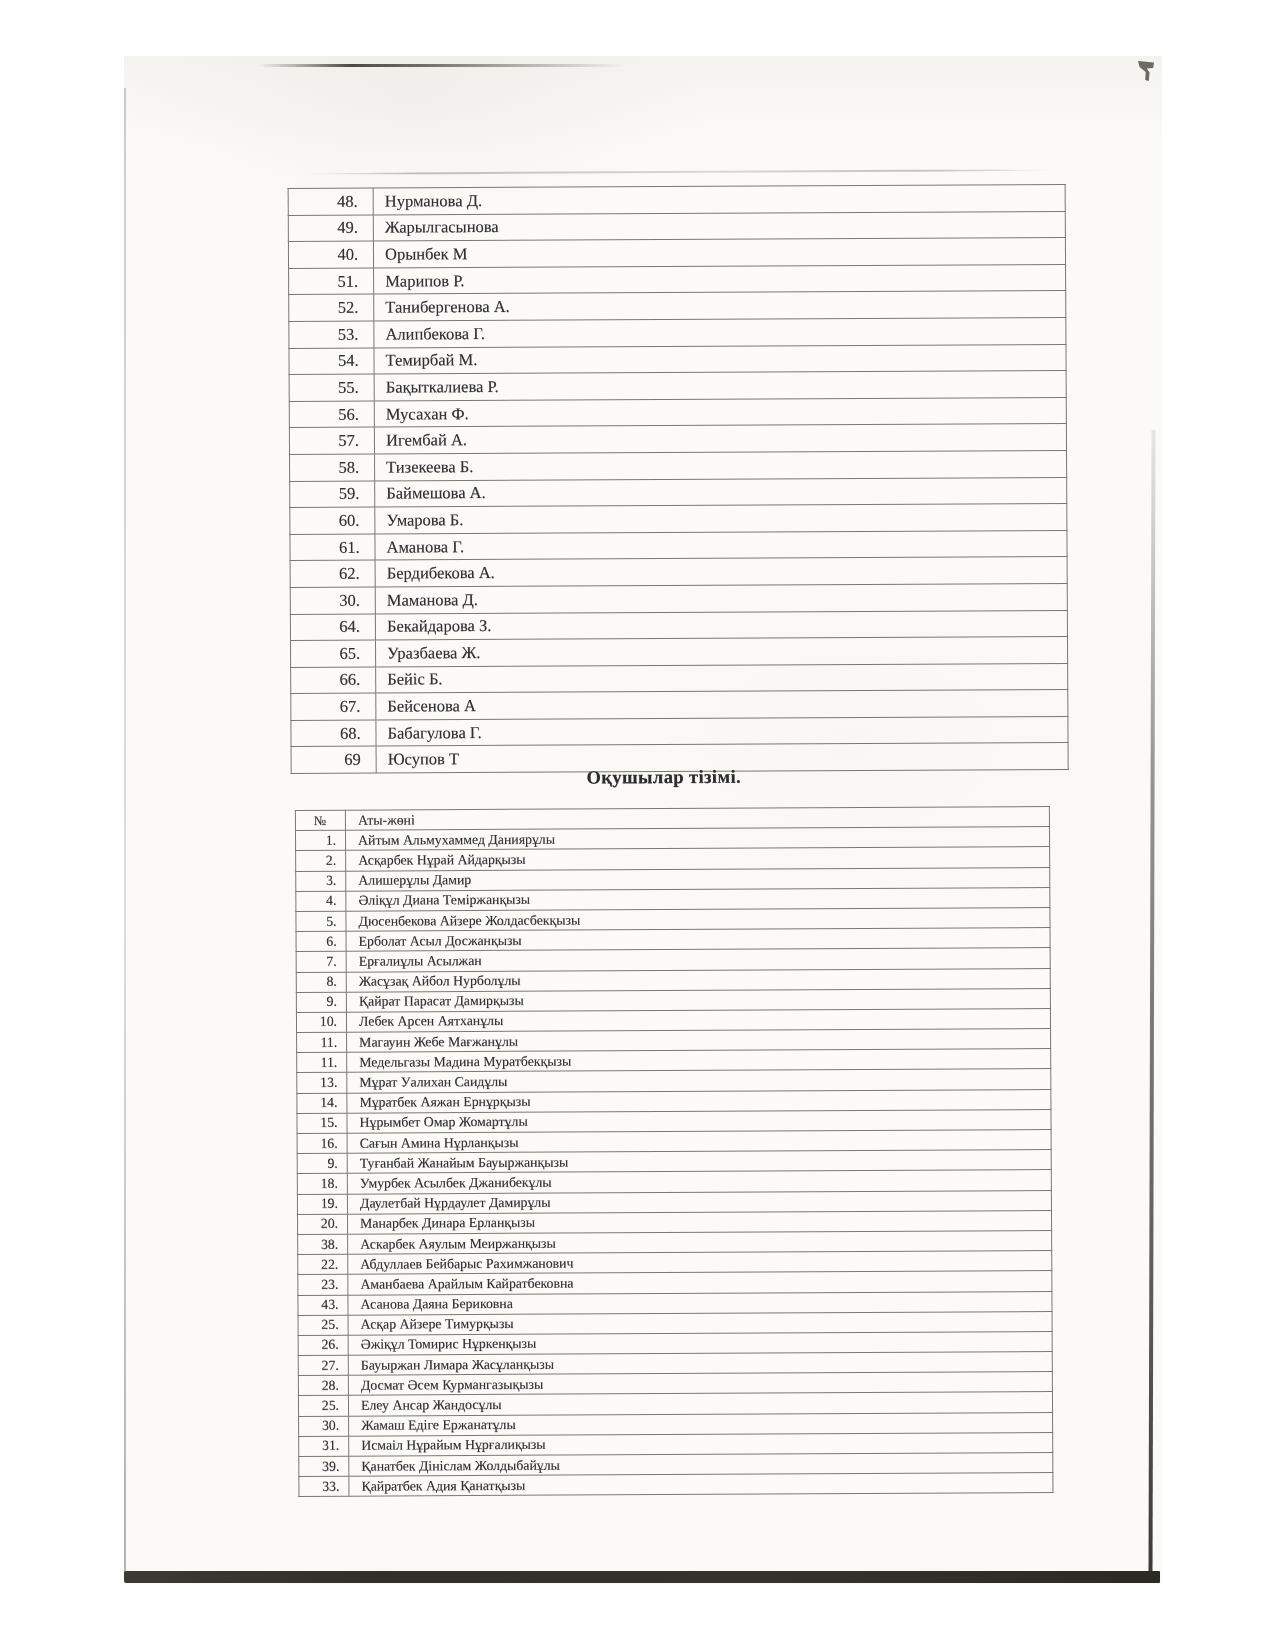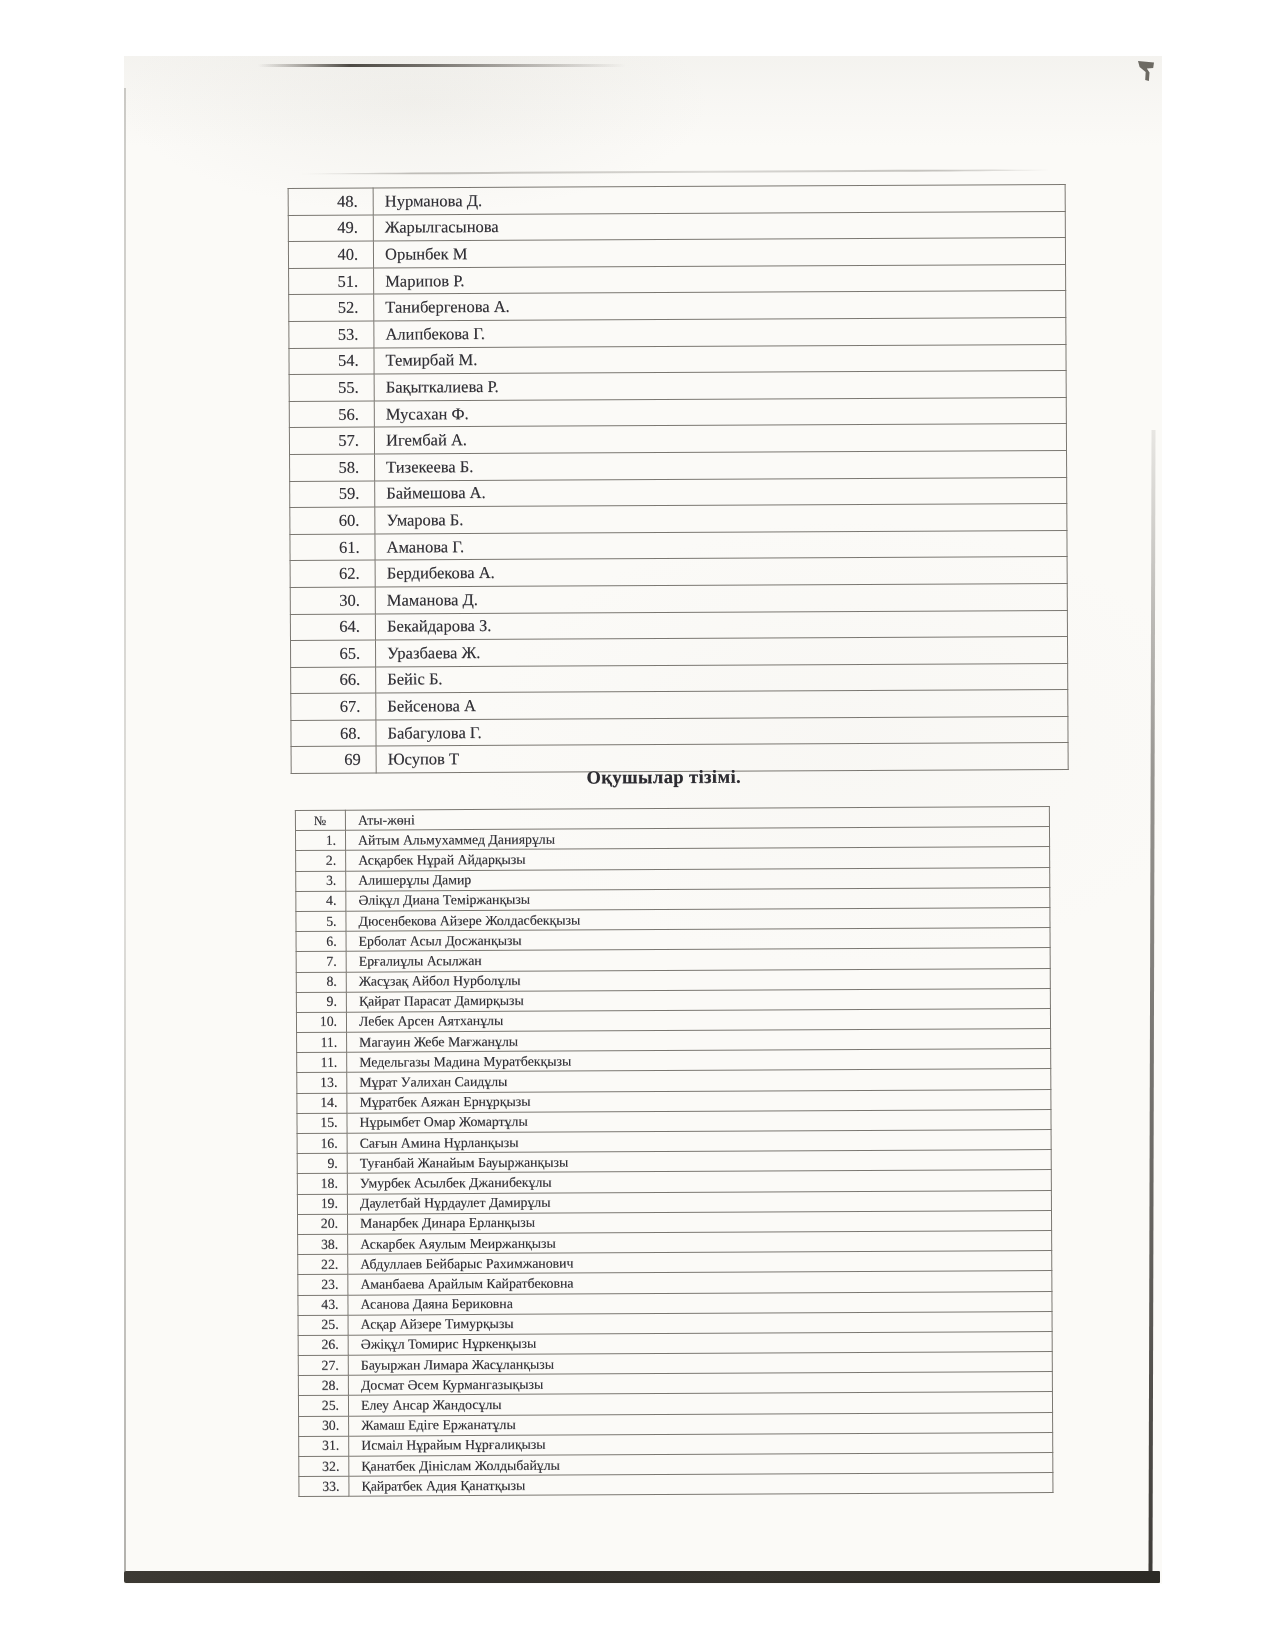--- a/index.html
+++ b/index.html
@@ -381,21 +381,21 @@
         </tr>
         <tr>
           <td class="num">30.</td>
           <td class="name">Жамаш Едіге Ержанатұлы</td>
         </tr>
         <tr>
           <td class="num">31.</td>
           <td class="name">Исмаіл Нұрайым Нұрғалиқызы</td>
         </tr>
         <tr>
-          <td class="num">32.</td>
+          <td class="num">39.</td>
           <td class="name">Қанатбек Дініслам Жолдыбайұлы</td>
         </tr>
         <tr>
           <td class="num">33.</td>
           <td class="name">Қайратбек Адия Қанатқызы</td>
         </tr>
       </tbody>
   </table>
 
 </div>

